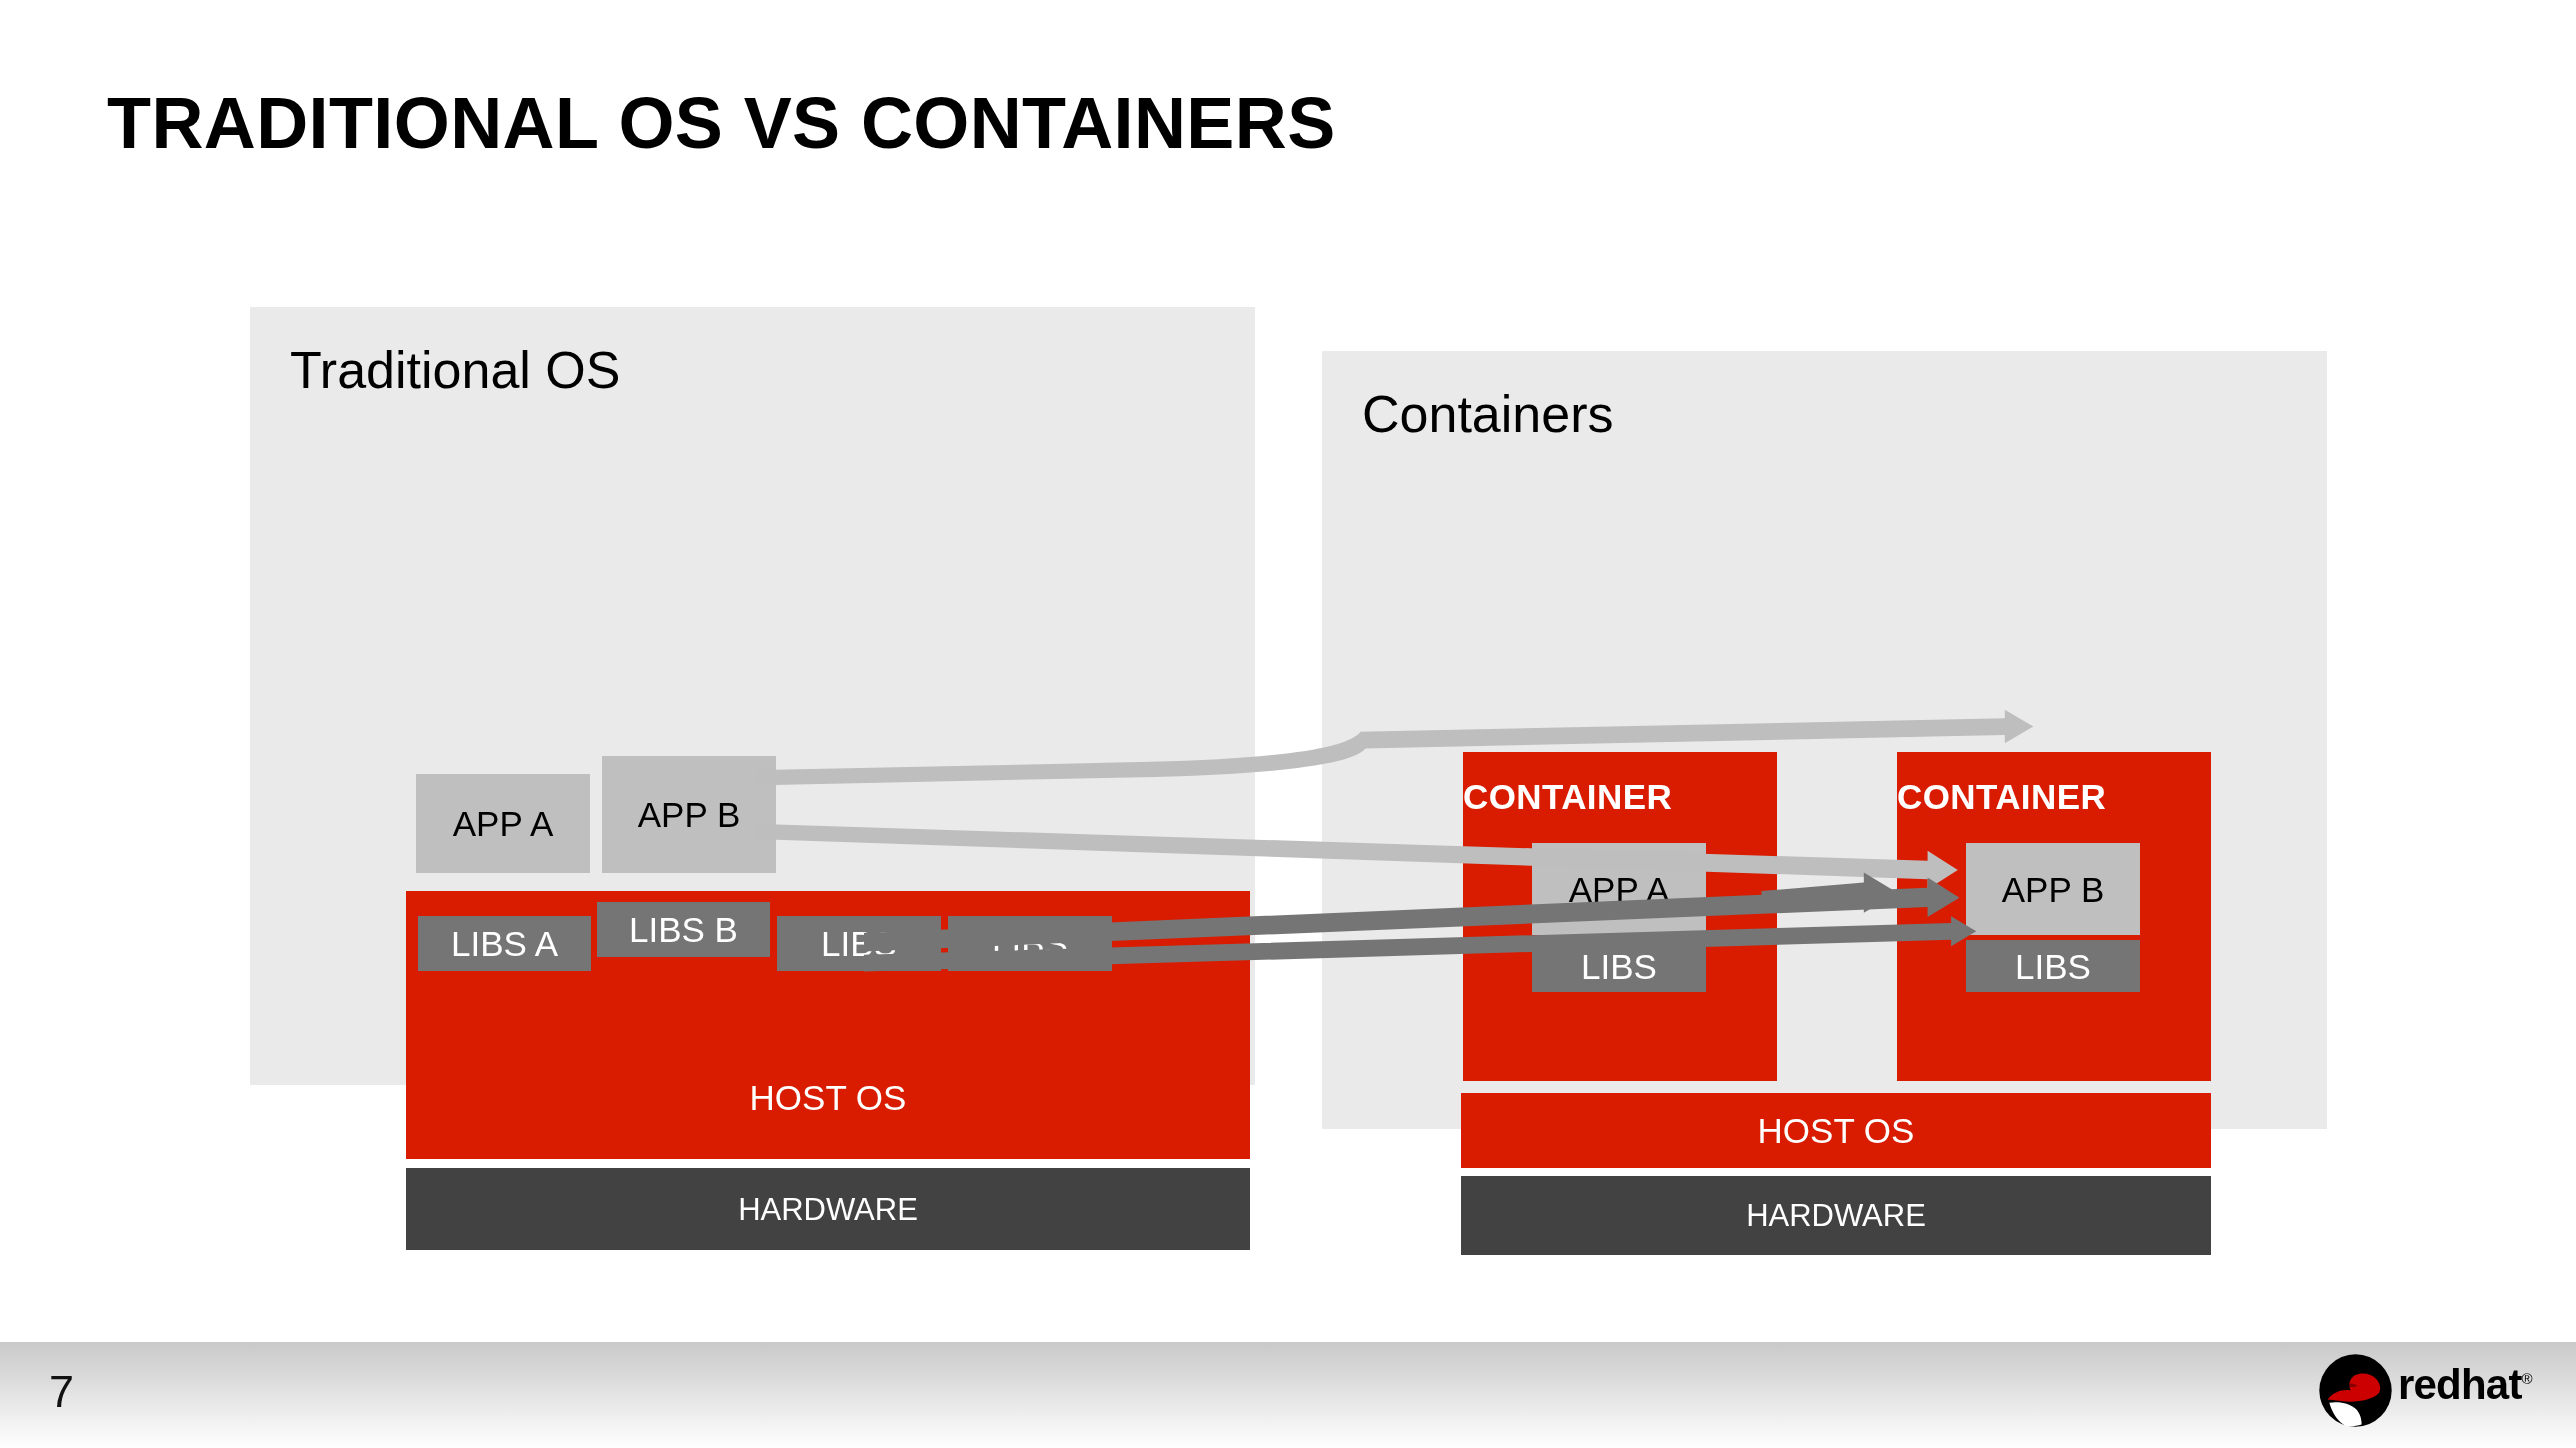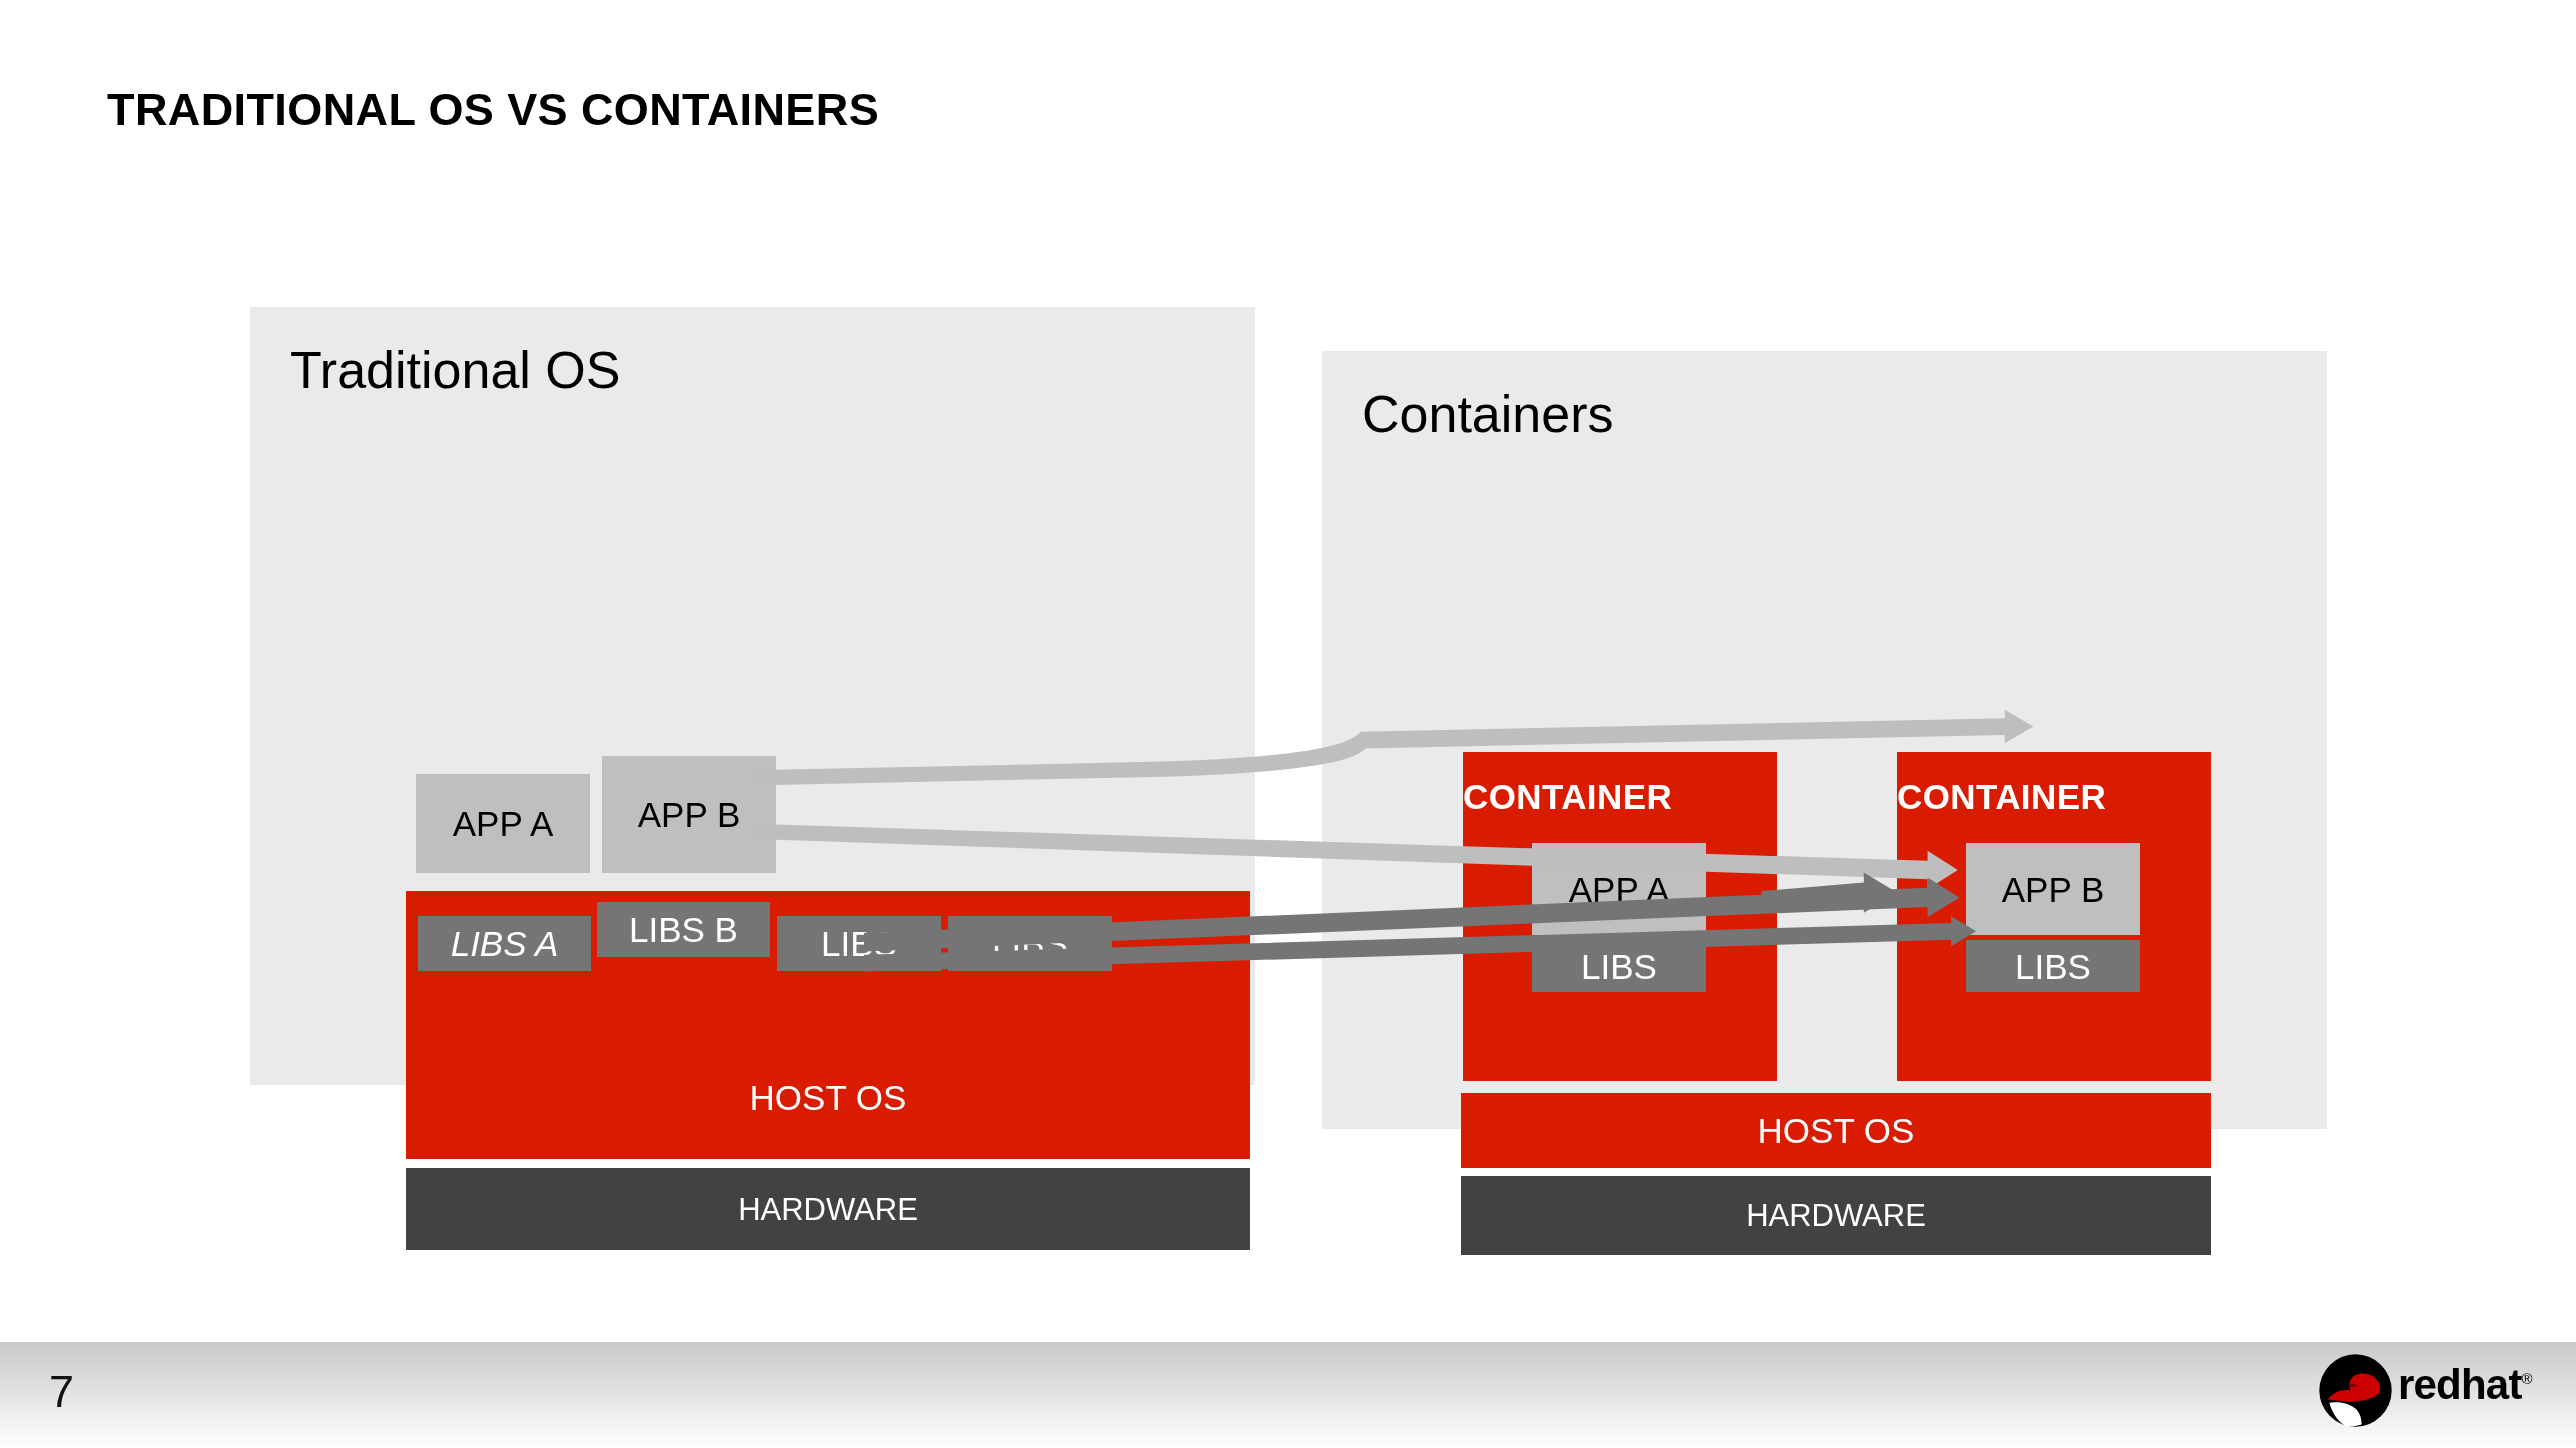--- a/index.html
+++ b/index.html
@@ -14,21 +14,21 @@
     overflow: hidden;
     font-family: "Liberation Sans", sans-serif;
     -webkit-font-smoothing: antialiased;
   }
 
   
   #slide-title {
     position: absolute;
     left: 107px;
     top: 87px;
-    font-size: 45px;
+    font-size: 72px;
     font-weight: bold;
     color: #000000;
     letter-spacing: 0.4px;
     white-space: nowrap;
     line-height: 1;
     text-align: center;
   }
 
   
   .panel {
@@ -154,21 +154,21 @@
 
 <div class="panel" id="panel-traditional">
 
   <div class="panel-heading">Traditional OS</div>
 
   <div class="box box-app" style="left:166px; top:467px; width:174px; height:99px;">APP A</div>
   <div class="box box-app" style="left:352px; top:449px; width:174px; height:117px;">APP B</div>
 
   <div class="box box-red" style="left:156px; top:584px; width:844px; height:268px; align-items:flex-end; padding-bottom:44px;">HOST OS</div>
 
-  <div class="box box-libs" style="left:168px; top:609px; width:173px; height:55px;font-style:italic;">LIBS A</div>
+  <div class="box box-libs" style="left:168px; top:609px; width:173px; height:55px;">LIBS A</div>
   <div class="box box-libs" style="left:347px; top:595px; width:173px; height:55px;">LIBS B</div>
   <div class="box box-libs" style="left:527px; top:609px; width:164px; height:55px;">LIBS</div>
   <div class="box box-libs" style="left:698px; top:609px; width:164px; height:55px;">LIBS</div>
 
   <div class="box box-hw" style="left:156px; top:861px; width:844px; height:82px;">HARDWARE</div>
 </div>
 
 <div class="panel" id="panel-containers">
 
   <div class="panel-heading">Containers</div>

